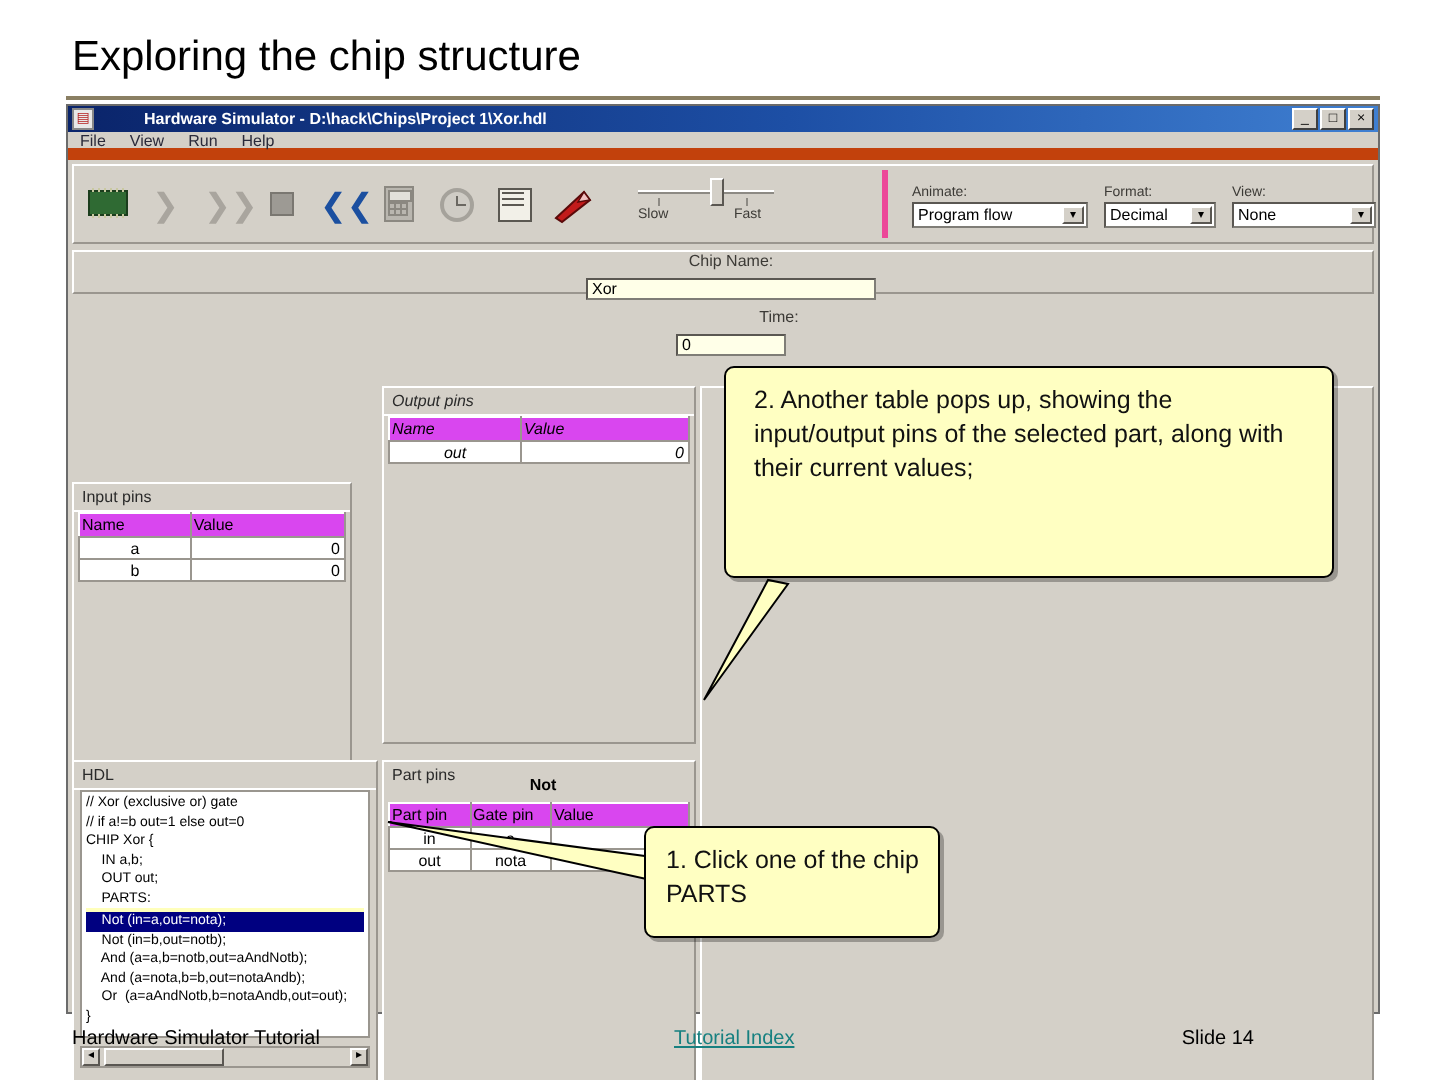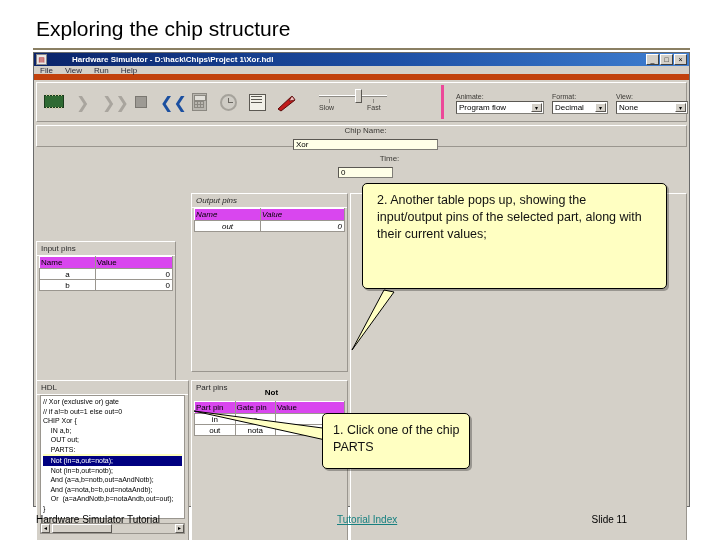--- a/index.html
+++ b/index.html
@@ -491,14 +491,14 @@
   </svg>
 </div>
 
 <div class="callout" id="callout1">
   <p>1. Click one of the chip PARTS</p>
 </div>
 
 <div id="footer">
   <div id="footer-left">Hardware Simulator Tutorial</div>
   <div id="footer-center">Tutorial Index</div>
-  <div id="footer-right">Slide 11</div>
+  <div id="footer-right">Slide 14</div>
 </div>
 
 </body></html>

